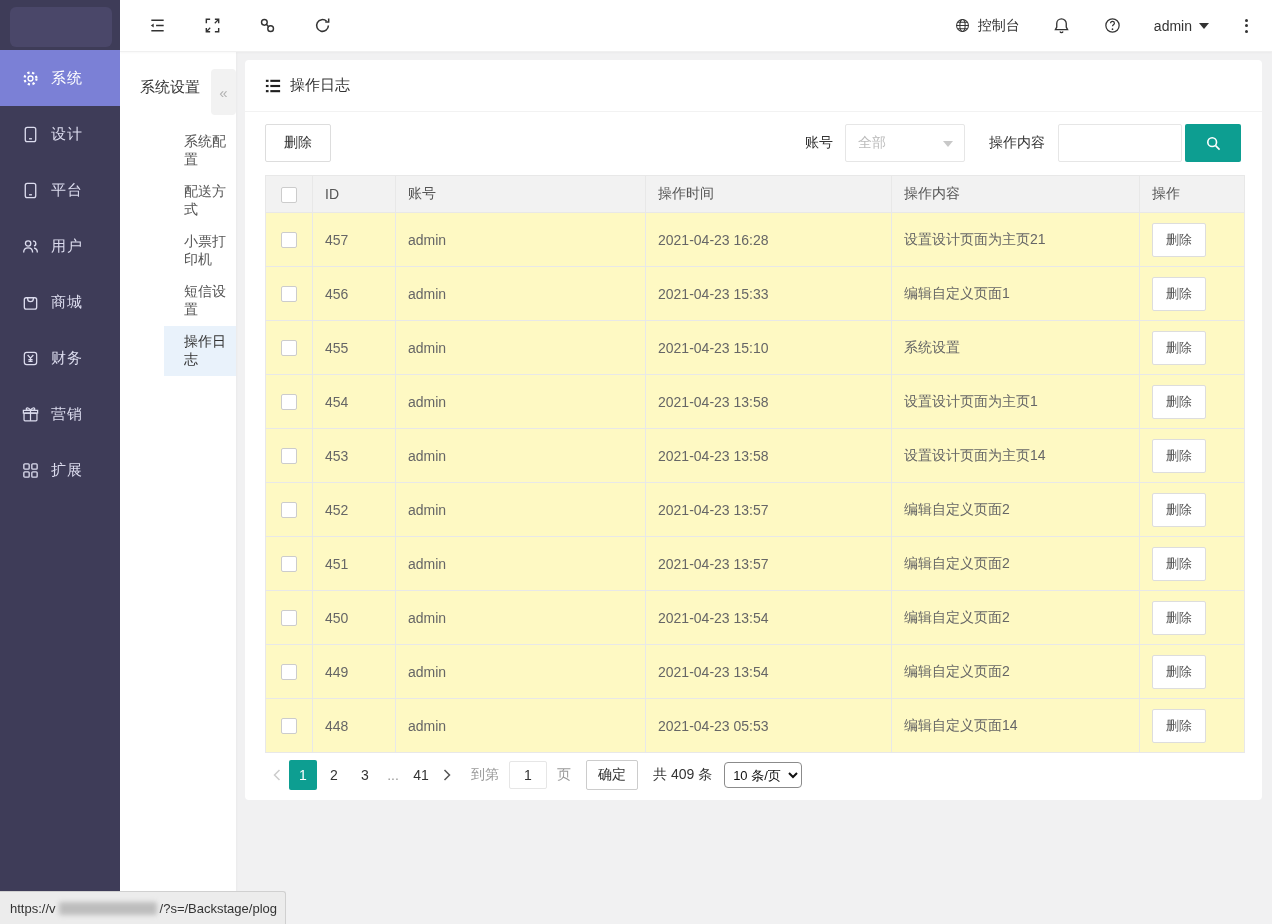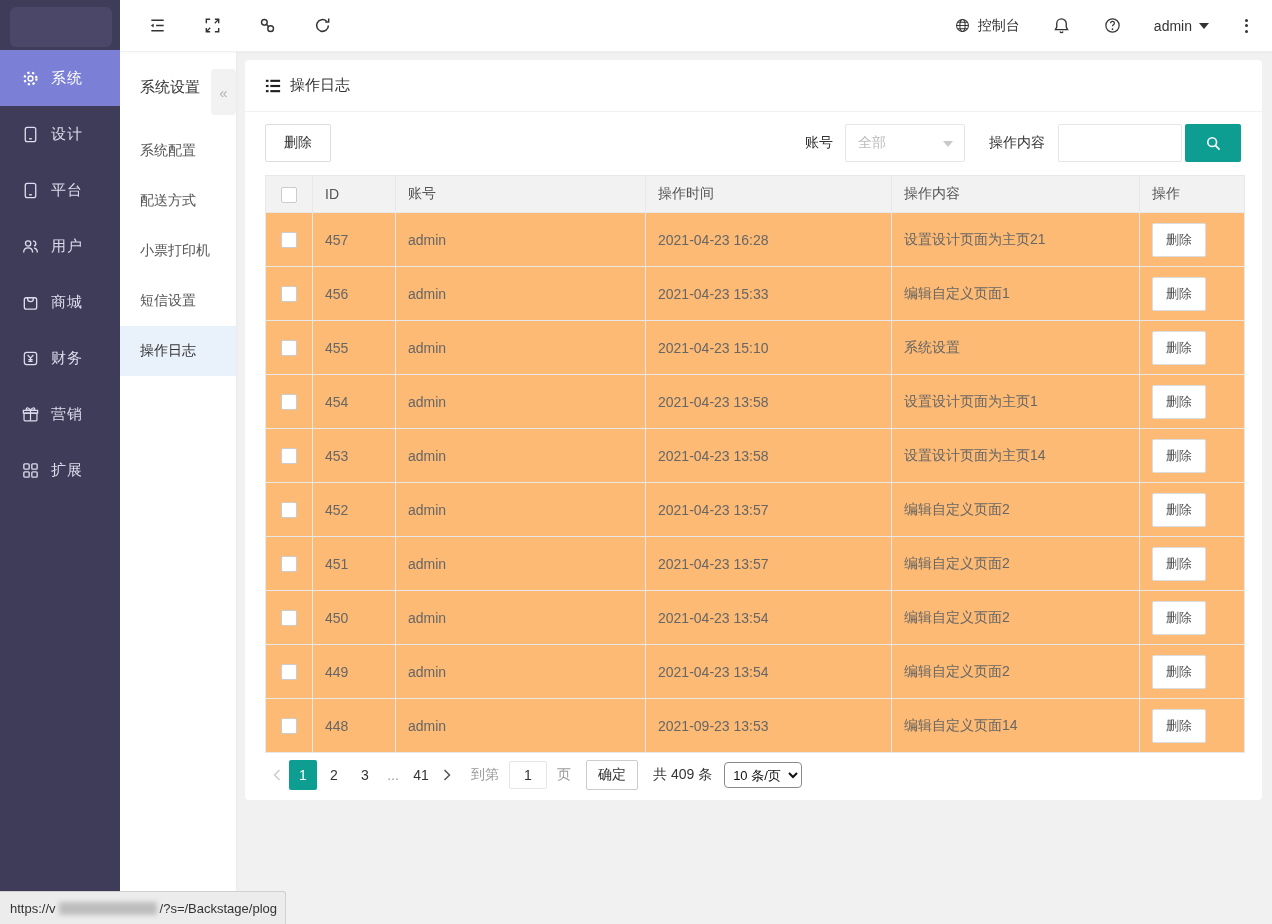--- a/index.html
+++ b/index.html
@@ -40,21 +40,21 @@
                 border-top:6px solid #333; display:inline-block; }
   .kebab { display:flex; flex-direction:column; gap:2.5px; padding:2px 4px; cursor:pointer; }
   .kebab i { width:3px; height:3px; border-radius:50%; background:#333; }
 
   
   .submenu { position:absolute; left:120px; top:52px; width:116px; height:872px; background:#fff;
              box-shadow:1px 0 2px rgba(0,0,0,.03); z-index:4; }
   .submenu-title { margin:26px 0 0 20px; font-size:15px; color:#333; }
   .collapse-btn { position:absolute; top:17px; right:0; width:25px; height:46px; border:none;
                   background:#f2f2f2; border-radius:4px; color:#b2b2b2; font-size:15px; cursor:pointer; }
-  .submenu-nav { margin-top:29px; }
+  .submenu-nav { margin-top:29px;margin-left:44px; }
   .sitem { height:50px; display:flex; align-items:center; padding-left:20px; font-size:14px; color:#555; cursor:pointer; }
   .sitem.active { background:#e9f2fb; color:#333; }
 
   
   .content { position:absolute; left:236px; top:52px; width:1036px; height:872px; background:#f1f1f2; }
   .card { position:absolute; left:9px; top:8px; width:1017px; height:740px; background:#fff; border-radius:4px; }
   .card-header { height:52px; display:flex; align-items:center; gap:9px; padding-left:20px;
                  border-bottom:1px solid #f2f2f2; font-size:15px; color:#333; }
   .title-icon { width:16px; height:16px; color:#1f1f1f; }
   .title-icon svg { width:16px; height:16px; }
@@ -73,21 +73,21 @@
   .search-input { width:124px; height:38px; border:1px solid #e6e6e6; border-radius:2px; margin-left:13px;
                   padding:0 10px; font-size:14px; color:#333; outline:none; font-family:inherit; }
   .btn-search { width:56px; height:38px; background:#0d9e91; border:none; border-radius:2px; margin-left:3px;
                 display:flex; align-items:center; justify-content:center; cursor:pointer; }
   .btn-search svg { width:19px; height:19px; }
 
   table.log-table { margin:13px 18px 0 20px; width:979px; border-collapse:collapse; table-layout:fixed;
                     border:1px solid #e8e8e8; }
   .log-table th { height:37px; background:#f2f2f2; font-weight:normal; text-align:left; padding-left:12px;
                   font-size:14px; color:#555; border:1px solid #e8e8e8; }
-  .log-table td { height:54px; padding-left:12px; font-size:14px; color:#666; border:1px solid #e8e8e8; background:#fdba74; }
+  .log-table td { height:54px; padding-left:12px; font-size:14px; color:#666; border:1px solid #e8e8e8; background:#fef9c3; }
   .col-check { text-align:center !important; padding-left:0 !important; }
   .checkbox { display:inline-block; width:16px; height:16px; border:1px solid #ccc; border-radius:2px;
               background:#fff; vertical-align:middle; cursor:pointer; }
   .row-del { padding:7px 13px; background:#fff; border:1px solid #ddd; border-radius:2px; font-size:13px;
              color:#555; cursor:pointer; font-family:inherit; }
 
   .pagination { margin:7px 18px 0 20px; display:flex; align-items:center; font-size:14px; color:#333; }
   .page-arrow { width:24px; height:30px; display:flex; align-items:center; justify-content:center;
                 background:none; border:none; cursor:pointer; }
   .page-arrow svg { width:10px; height:14px; }
@@ -411,21 +411,21 @@
             <td>449</td>
             <td>admin</td>
             <td>2021-04-23 13:54</td>
             <td>编辑自定义页面2</td>
             <td><button class="row-del">删除</button></td>
           </tr>
           <tr>
             <td class="col-check"><span class="checkbox"></span></td>
             <td>448</td>
             <td>admin</td>
-            <td>2021-09-23 13:53</td>
+            <td>2021-04-23 05:53</td>
             <td>编辑自定义页面14</td>
             <td><button class="row-del">删除</button></td>
           </tr>
         </tbody>
     </table>
 
     <div class="pagination">
       <button class="page-arrow prev">
         <svg viewBox="0 0 12 16" fill="none" stroke="currentColor" stroke-width="1.8">
             <path d="M9 2L3 8l6 6"></path>

